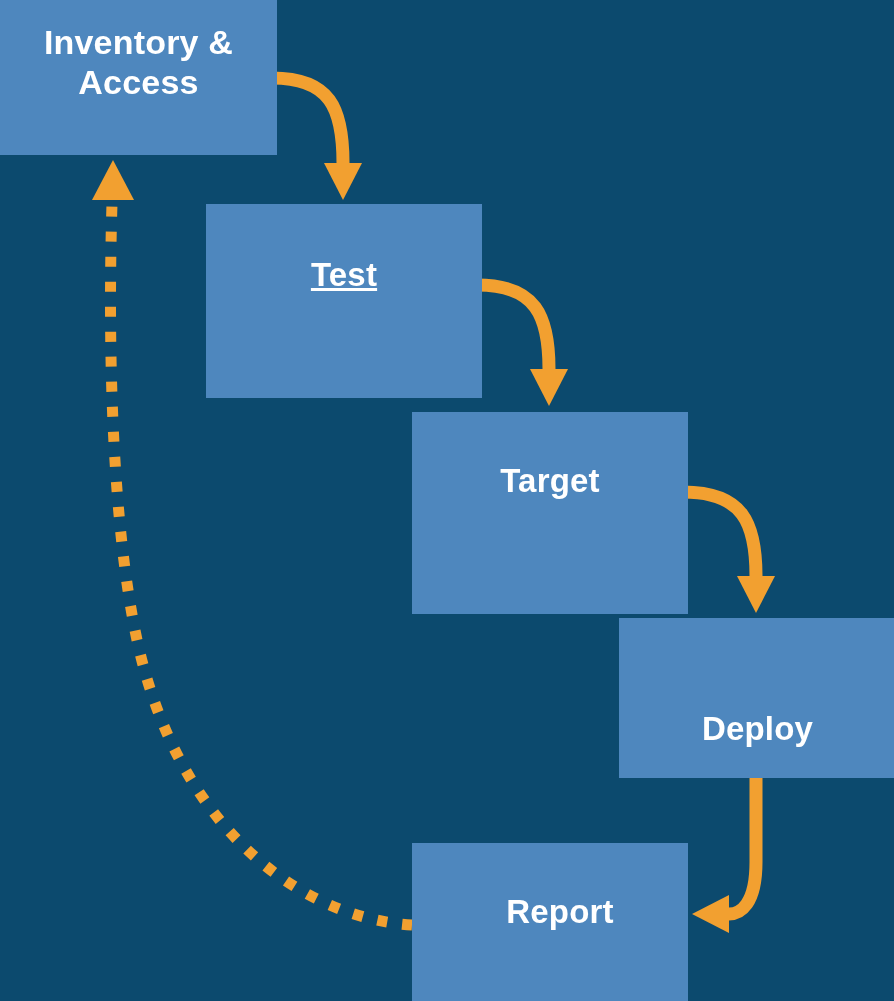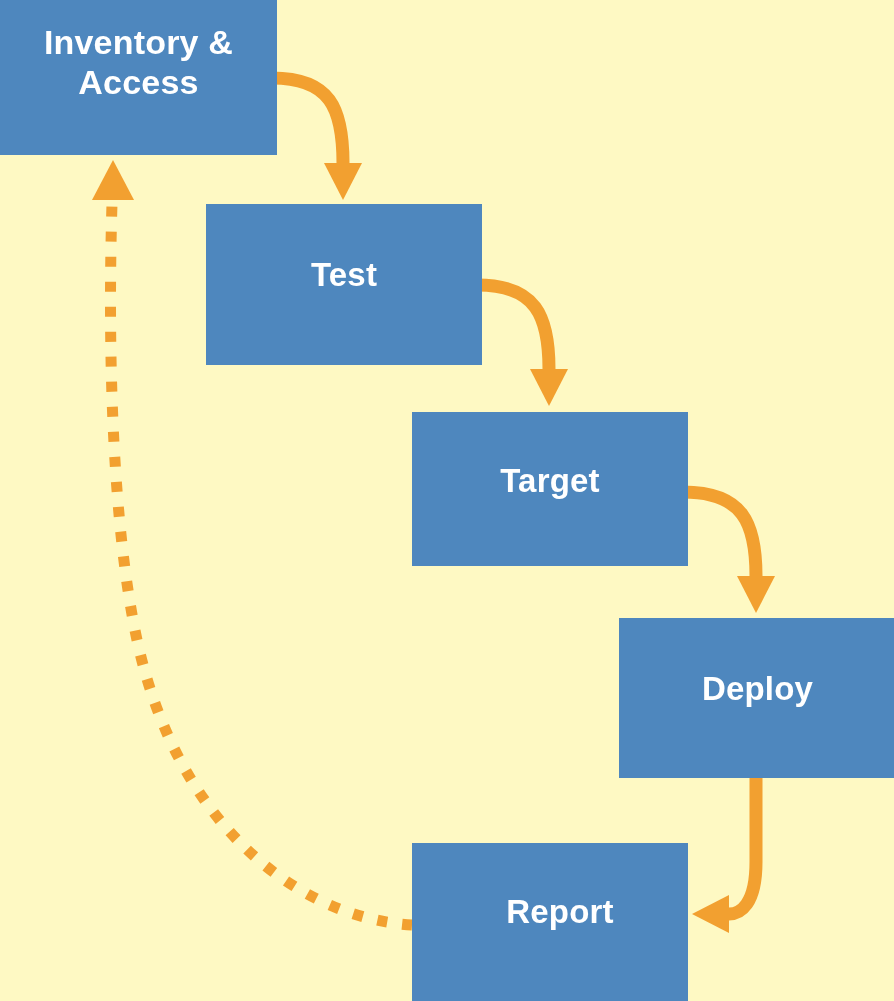--- a/index.html
+++ b/index.html
@@ -7,21 +7,21 @@
     padding: 0;
     background: #ffffff;
   }
   body {
     font-family: "Liberation Sans", "DejaVu Sans", sans-serif;
   }
   #diagram-canvas {
     position: relative;
     width: 894px;
     height: 1001px;
-    background: #fef9c3;
+    background: #0c4a6e;
     overflow: hidden;
   }
   .node-box {
     position: absolute;
     background: #4E87BE;
     color: #ffffff;
     display: flex;
     align-items: flex-start;
     justify-content: center;
     box-sizing: border-box;
@@ -36,36 +36,36 @@
     white-space: pre-line;
   }
   
   #node-inventory {
     left: 0px;  top: -6px;  width: 277px; height: 161px;
   }
   #node-inventory .node-label {
     font-size: 34px; padding-top: 28px;
   }
   #node-test {
-    left: 206px; top: 204px; width: 276px; height: 161px;
+    left: 206px; top: 204px; width: 276px; height: 194px; text-decoration: underline;
   }
   #node-test .node-label {
     font-size: 33px; padding-top: 52px;
   }
   #node-target {
-    left: 412px; top: 412px; width: 276px; height: 154px;
+    left: 412px; top: 412px; width: 276px; height: 202px;
   }
   #node-target .node-label {
     font-size: 33px; padding-top: 50px;
   }
   #node-deploy {
     left: 619px; top: 618px; width: 285px; height: 160px;
   }
   #node-deploy .node-label {
-    font-size: 33px; padding-top: 52px; padding-right: 8px;
+    font-size: 33px; padding-top: 52px; padding-right: 8px; margin-top: 40px;
   }
   #node-report {
     left: 412px; top: 843px; width: 276px; height: 165px;
   }
   #node-report .node-label {
     font-size: 33px; padding-top: 50px; margin-left: 20px;
   }
   #edge-layer {
     position: absolute;
     left: 0; top: 0;

